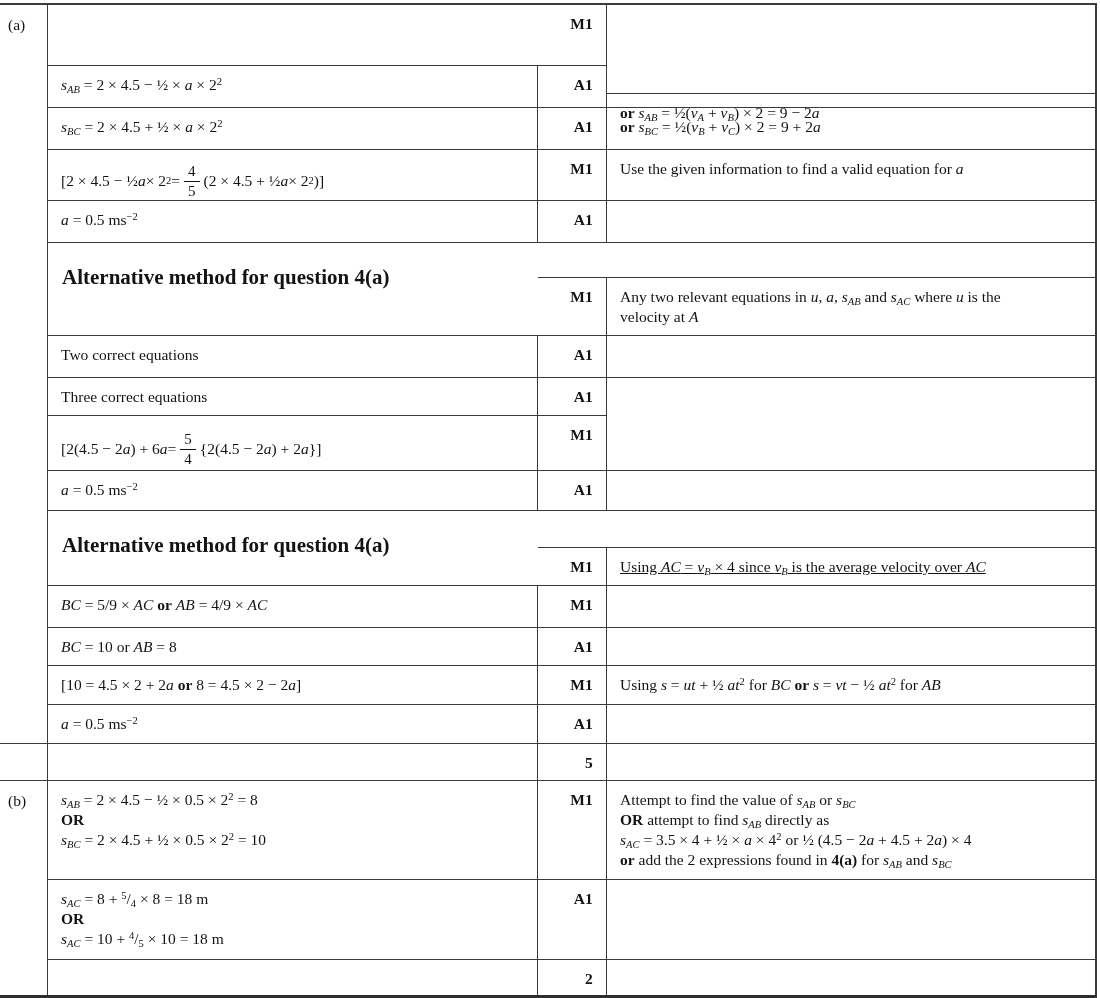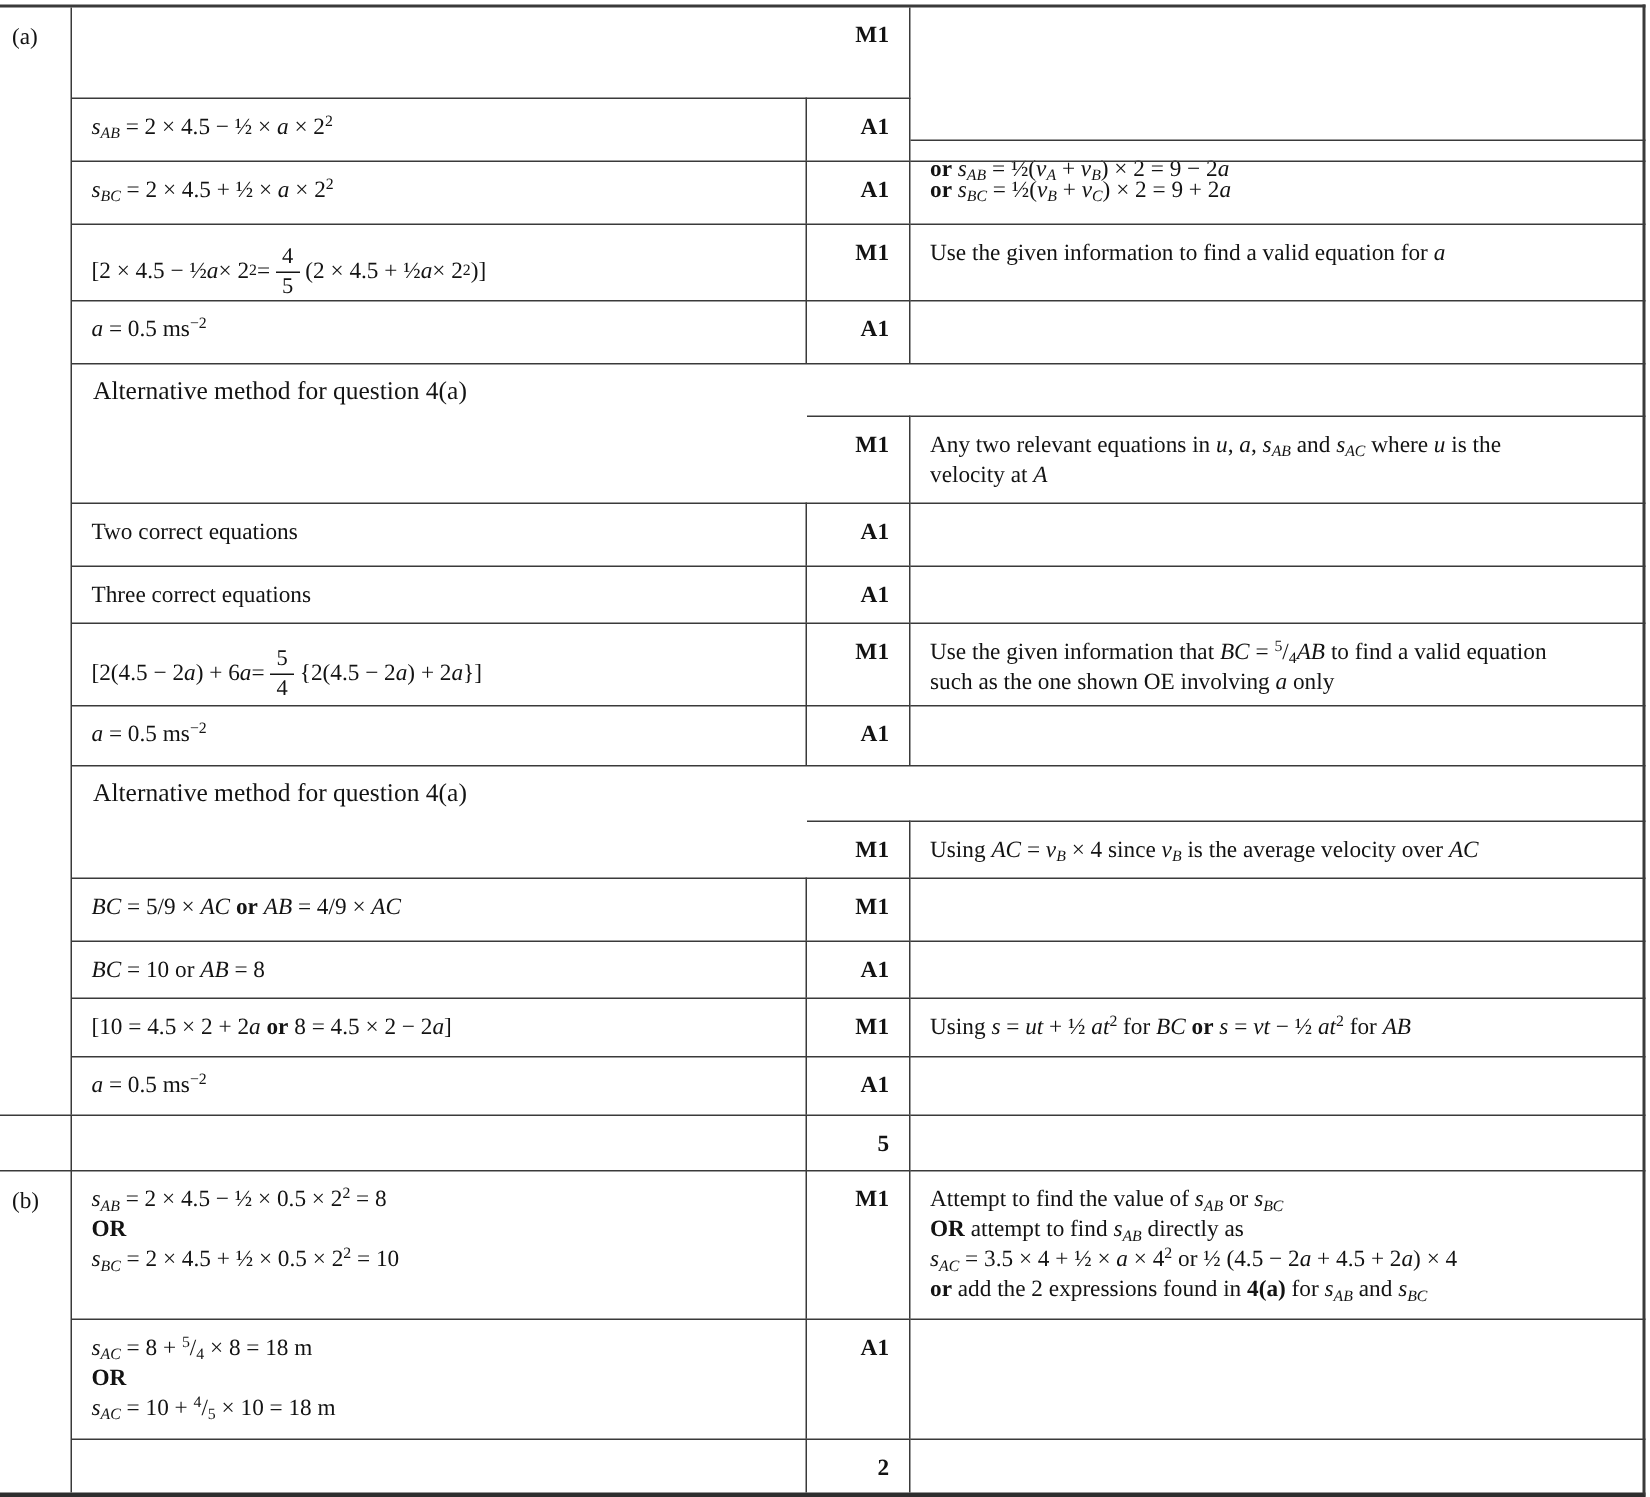--- a/index.html
+++ b/index.html
@@ -30,23 +30,23 @@
   }
   .bt{border-top:1.6px solid #3a3a3a;}
   .br{border-right:1.6px solid #3a3a3a;}
   .marks{
     text-align:right;
     font-weight:bold;
     padding:9px 13px 4px 4px;
     letter-spacing:.2px;
   }
   .hdr{
-    font-weight:normal;
-    padding:8px 10px 4px 14px;
-    font-size:17px;
+    font-weight:bold;
+    padding:24px 10px 4px 14px;
+    font-size:21px;
     line-height:20px;
   }
   .vc{display:flex;align-items:center;padding-top:12px;padding-bottom:0;}
   .plabel{
     font-size:15.5px;
     padding:11px 0 0 8px;
     border-right:1.6px solid #3a3a3a;
   }
   .pl-a{grid-area:1 / 1 / span 17 / 2;}
   .pl-empty{grid-area:18 / 1 / 19 / 2;}
@@ -95,27 +95,26 @@
       <div class="cell marks br bt" style="grid-area: 8 / 3 / 9 / 4;">A1</div>
       <div class="cell bt" style="grid-area: 8 / 4 / 9 / 5;"></div>
       <div class="cell br bt" style="grid-area: 9 / 2 / 10 / 3;">Three correct equations</div>
       <div class="cell marks br bt" style="grid-area: 9 / 3 / 10 / 4;">A1</div>
       <div class="cell bt" style="grid-area: 9 / 4 / 10 / 5;"></div>
       <div class="cell br bt vc" style="grid-area: 10 / 2 / 11 / 3;">[2(4.5 − 2<i>a</i>) + 6<i>a</i> = <span class="frac">
           <span class="fn">5</span>
           <span class="fd">4</span>
         </span> {2(4.5 − 2<i>a</i>) + 2<i>a</i>}]</div>
       <div class="cell marks br bt" style="grid-area: 10 / 3 / 11 / 4;">M1</div>
-      <div class="cell bt" style="grid-area: 10 / 4 / 11 / 5;">Use the given information that <i>BC</i> = <sup>5</sup>/<sub>4</sub><i>AB</i> to find a valid equation<br>such as the one shown OE involving <i>a</i> only</div>
       <div class="cell br bt" style="grid-area: 11 / 2 / 12 / 3;"><i>a</i> = 0.5 ms<sup>−2</sup></div>
       <div class="cell marks br bt" style="grid-area: 11 / 3 / 12 / 4;">A1</div>
       <div class="cell bt" style="grid-area: 11 / 4 / 12 / 5;"></div>
       <div class="hdr bt" style="grid-area: 12 / 2 / 13 / 5;">Alternative method for question 4(a)</div>
       <div class="cell marks br bt" style="grid-area: 13 / 3 / 14 / 4;">M1</div>
-      <div class="cell bt" style="grid-area: 13 / 4 / 14 / 5;">Using <i>AC</i> = <i>v</i><sub><i>B</i></sub> × 4 since <i>v</i><sub><i>B</i></sub> is the average velocity over <i>AC</i></div>
+      <div class="cell bt" style="grid-area: 13 / 4 / 14 / 5; text-decoration: underline;">Using <i>AC</i> = <i>v</i><sub><i>B</i></sub> × 4 since <i>v</i><sub><i>B</i></sub> is the average velocity over <i>AC</i></div>
       <div class="cell br bt" style="grid-area: 14 / 2 / 15 / 3;"><i>BC</i> = 5/9 × <i>AC</i> <b>or</b> <i>AB</i> = 4/9 × <i>AC</i></div>
       <div class="cell marks br bt" style="grid-area: 14 / 3 / 15 / 4;">M1</div>
       <div class="cell bt" style="grid-area: 14 / 4 / 15 / 5;"></div>
       <div class="cell br bt" style="grid-area: 15 / 2 / 16 / 3;"><i>BC</i> = 10 or <i>AB</i> = 8</div>
       <div class="cell marks br bt" style="grid-area: 15 / 3 / 16 / 4;">A1</div>
       <div class="cell bt" style="grid-area: 15 / 4 / 16 / 5;"></div>
       <div class="cell br bt" style="grid-area: 16 / 2 / 17 / 3;">[10 = 4.5 × 2 + 2<i>a</i> <b>or</b> 8 = 4.5 × 2 − 2<i>a</i>]</div>
       <div class="cell marks br bt" style="grid-area: 16 / 3 / 17 / 4;">M1</div>
       <div class="cell bt" style="grid-area: 16 / 4 / 17 / 5;">Using <i>s</i> = <i>ut</i> + ½ <i>at</i><sup>2</sup> for <i>BC</i> <b>or</b> <i>s</i> = <i>vt</i> − ½ <i>at</i><sup>2</sup> for <i>AB</i></div>
       <div class="cell br bt" style="grid-area: 17 / 2 / 18 / 3;"><i>a</i> = 0.5 ms<sup>−2</sup></div>

